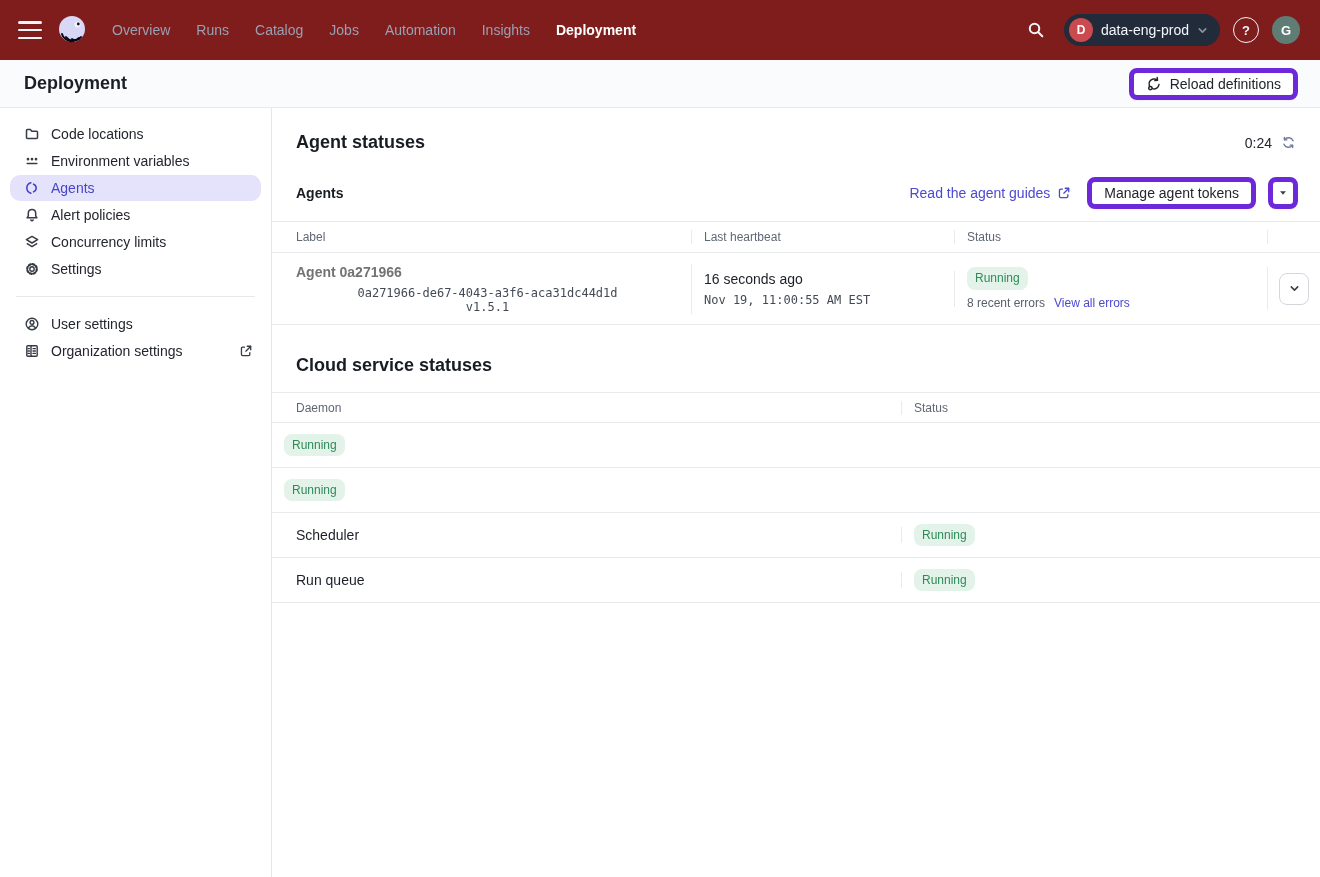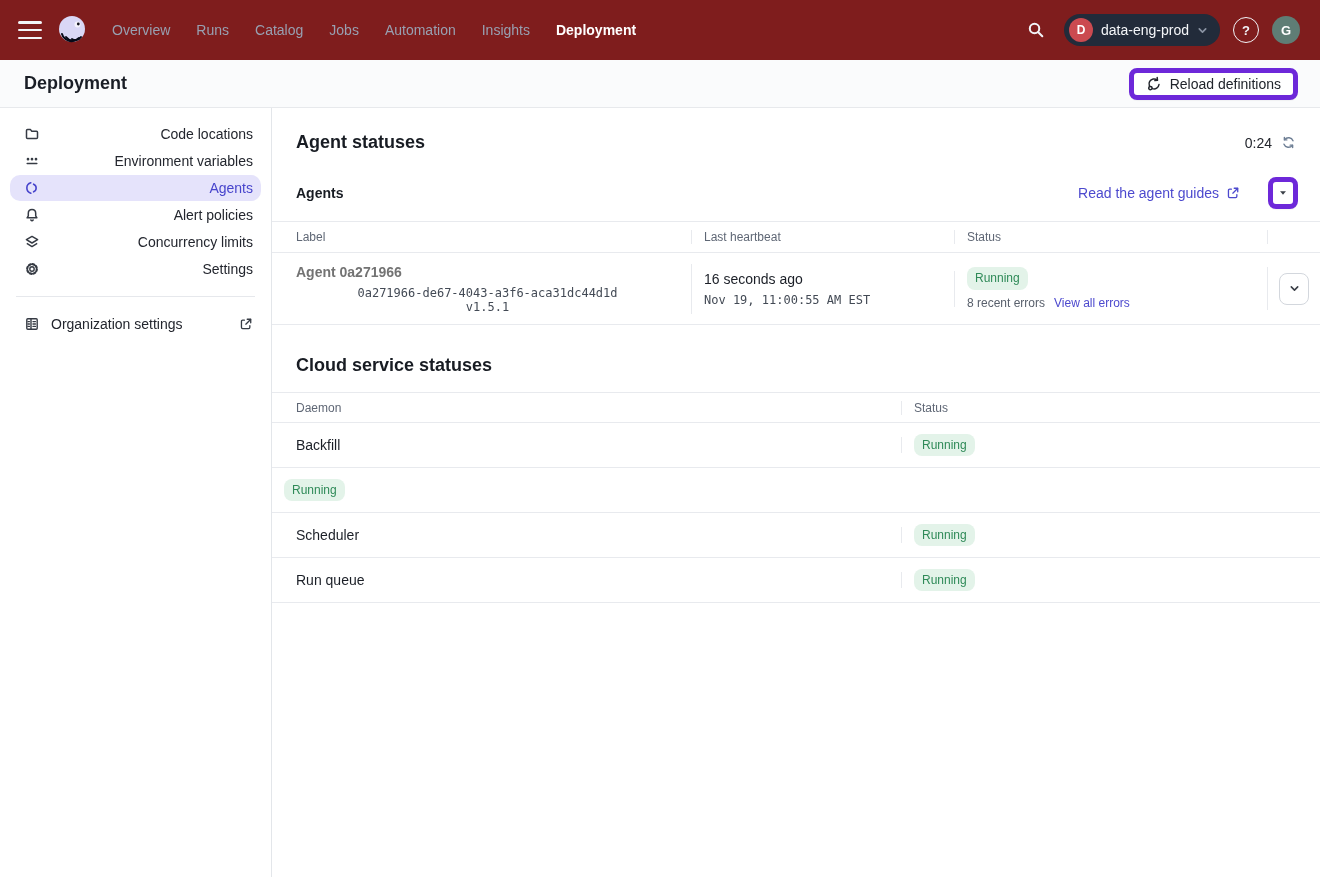--- a/index.html
+++ b/index.html
@@ -46,21 +46,21 @@
     background:#fff; border:5px solid #6d28d9; border-radius:8px; font-size:14px; color:#21252C;
     cursor:pointer; box-shadow:0 1px 1px rgba(16,22,26,.04); white-space:nowrap;
     font-family:"Liberation Sans", sans-serif;
   }
 
   
   .app-body { display:flex; height:769px; }
   .sidebar { width:272px; border-right:1px solid #E3E6EA; padding-top:12px; flex-shrink:0; }
   .side-item {
     height:26px; margin:1px 10px; padding:0 8px 0 14px; border-radius:10px;
-    display:flex; align-items:center; gap:11px; font-size:14px; color:#23262E; cursor:pointer;justify-content:space-between;
+    display:flex; align-items:center; gap:11px; font-size:14px; color:#23262E; cursor:pointer;
   }
   .side-item .icn { width:16px; height:16px; display:flex; align-items:center; justify-content:center; flex-shrink:0; }
   .side-item svg { stroke:#363B44; }
   .side-item.active { background:#E5E3FB; color:#4744CC; }
   .side-item.active svg { stroke:#4744CC; }
   .side-divider { height:1px; background:#E6E8EC; margin:14px 16px; }
   .ext-icn { margin-left:auto; display:flex; }
 
   
   .main { flex:1; overflow:hidden; }
@@ -228,20 +228,30 @@
           <circle cx="8" cy="8" r="4.8" stroke-dasharray="1.9 1.85" stroke-width="2.2"></circle>
         </svg>
       </span>
       <span>Settings</span>
     </div>
 
     <div class="side-divider"></div>
 
     <div class="side-item">
       <span class="icn">
+        <svg width="16" height="16" viewBox="0 0 16 16" fill="none" stroke-width="1.4" stroke-linecap="round">
+          <circle cx="8" cy="8" r="5.8"></circle>
+          <circle cx="8" cy="6.4" r="1.9"></circle>
+          <path d="M4.6 11.9 c.8-1.5 2-2.2 3.4-2.2 s2.6.7 3.4 2.2"></path>
+        </svg>
+      </span>
+      <span>User settings</span>
+    </div>
+    <div class="side-item">
+      <span class="icn">
         <svg width="16" height="16" viewBox="0 0 16 16" fill="none" stroke-width="1.4" stroke-linejoin="round">
           <rect x="2.8" y="2.8" width="10.4" height="10.4" rx="1"></rect>
           <path d="M7 2.8 V13.2"></path>
           <path d="M9 5.6 h2.4 M9 8 h2.4 M9 10.4 h2.4" stroke-linecap="round"></path>
           <path d="M4 5.6 h1.4 M4 8 h1.4 M4 10.4 h1.4" stroke-linecap="round"></path>
         </svg>
       </span>
       <span>Organization settings</span>
       <span class="ext-icn">
         <svg width="14" height="14" viewBox="0 0 16 16" fill="none" stroke="#6B7585" stroke-width="1.5" stroke-linecap="round" stroke-linejoin="round">
@@ -271,20 +281,23 @@
     <div class="agents-toolbar">
       <span class="sub-label">Agents</span>
       <a class="guides-link">
         <span>Read the agent guides</span>
         <svg width="14" height="14" viewBox="0 0 16 16" fill="none" stroke="#4C49CE" stroke-width="1.5" stroke-linecap="round" stroke-linejoin="round">
           <path d="M6.2 3.6 H4.2 c-.8 0-1.4.6-1.4 1.4 v6.8 c0 .8.6 1.4 1.4 1.4 h6.8 c.8 0 1.4-.6 1.4-1.4 v-2"></path>
           <path d="M9.4 2.6 h4 v4"></path>
           <path d="M13.2 2.8 L7.8 8.2"></path>
         </svg>
       </a>
+      <button class="btn">
+        <span>Manage agent tokens</span>
+      </button>
       <button class="btn caret-btn">
         <svg width="10" height="10" viewBox="0 0 12 12" fill="#3A3F47">
           <path d="M2.5 4 L6 8 L9.5 4 Z"></path>
         </svg>
       </button>
     </div>
 
     <div class="tbl">
       <div class="tr hrow">
         <div class="cell first col-label bordered th">Label</div>
@@ -323,21 +336,20 @@
 
     <div class="h1 h1-cloud">Cloud service statuses</div>
 
     <div class="tbl">
       <div class="tr cloud-hrow">
         <div class="cell first col-daemon bordered th" style="display:flex;align-items:center;">Daemon</div>
         <div class="cell col-cstatus th" style="display:flex;align-items:center;">Status</div>
       </div>
 
       <div class="tr cloud-row">
-        <div class="cell first col-daemon bordered daemon-name">Backfill</div>
         <div class="cell col-cstatus">
             <span class="badge">Running</span>
           </div>
       </div>
       <div class="tr cloud-row">
         <div class="cell col-cstatus">
             <span class="badge">Running</span>
           </div>
       </div>
       <div class="tr cloud-row">

